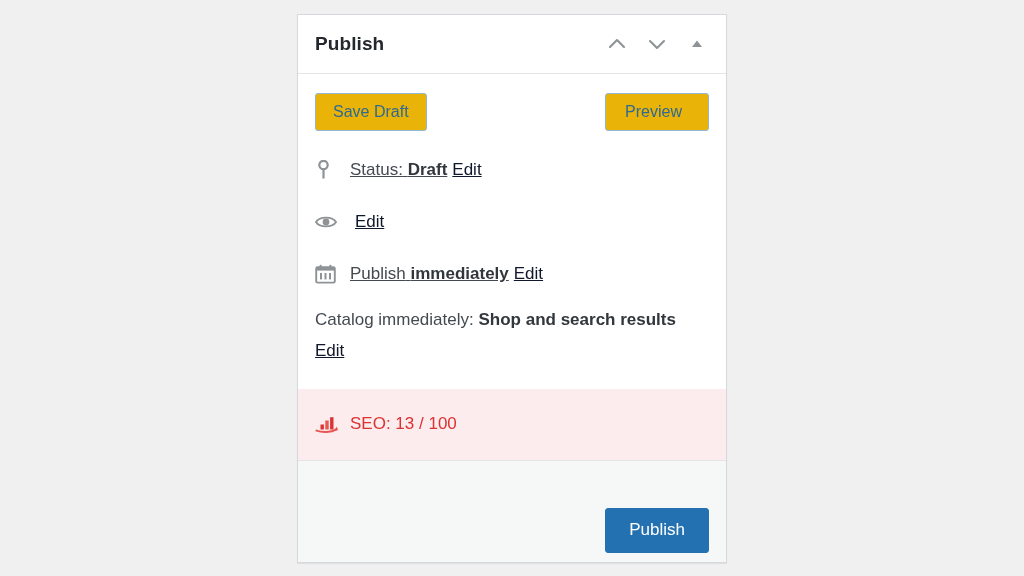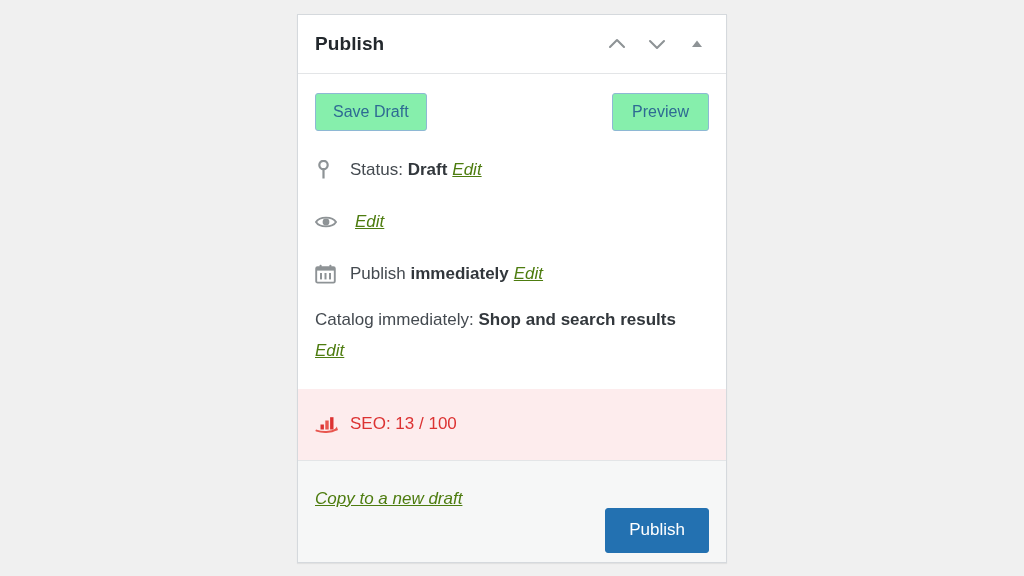--- a/index.html
+++ b/index.html
@@ -79,57 +79,56 @@
   .btn-row {
     display: flex;
     justify-content: space-between;
     align-items: center;
     padding: 19px 17px 13px 17px;
   }
   .wp-btn {
     font-family: "Liberation Sans", sans-serif;
     font-size: 16px;
     color: #2e6a93;
-    background: #86efac;
+    background: #eab308;
     border: 1px solid #8eb8d4;
     border-radius: 3px;
     padding: 8px 17px 9px 17px;
     cursor: pointer;
     line-height: 1.2;
   }
-  .wp-btn.preview { padding-left: 19px; padding-right: 19px; }
+  .wp-btn.preview { padding-left: 19px; padding-right: 26px; }
 
   .misc-row {
     display: flex;
     align-items: center;
     padding: 0 17px;
     height: 52px;
     font-size: 17px;
     color: #444a50;
     line-height: 1.3;
   }
   .misc-icon {
     width: 24px;
     flex: 0 0 24px;
     display: flex;
     align-items: center;
     justify-content: flex-start;
     margin-right: 11px;
     color: #8e9396;
   }
   .misc-icon svg { display: block; }
-  .misc-text { white-space: nowrap; }
+  .misc-text { white-space: nowrap; text-decoration: underline; }
   .misc-text b { color: #32373c; font-weight: bold; }
 
   a.edit-link,
   a.plain-link {
-    color: #4d7c0f;
+    color: #0f172a;
     text-decoration: underline;
     cursor: pointer;
-    font-style: italic;
   }
   a.edit-link { margin-left: 5px; }
 
   .catalog-row {
     padding: 5px 17px 13px 17px;
     font-size: 17px;
     color: #444a50;
     line-height: 1.78;
   }
   .catalog-row b { color: #32373c; font-weight: bold; margin-top: 44px; }
@@ -296,19 +295,18 @@
           <rect x="15.1" y="2.2" width="3.4" height="12.3" fill="#dc3232"></rect>
           <path d="M1.5 15.6 C7 17.6, 16 17.6, 21.5 14.4" fill="none" stroke="#e8564f" stroke-width="2" stroke-linecap="round"></path>
           <path d="M21.9 11.4 L22.8 15.2 L19.1 15.6 Z" fill="#e8564f"></path>
         </svg>
       </span>
       <span class="seo-text">SEO: 13 / 100</span>
     </div>
 
     <div class="mb-footer">
       <div class="footer-links">
-        <a class="plain-link">Copy to a new draft</a>
       </div>
       <button class="publish-btn">Publish</button>
     </div>
 
   </div>
 </div>
 
 </body></html>

